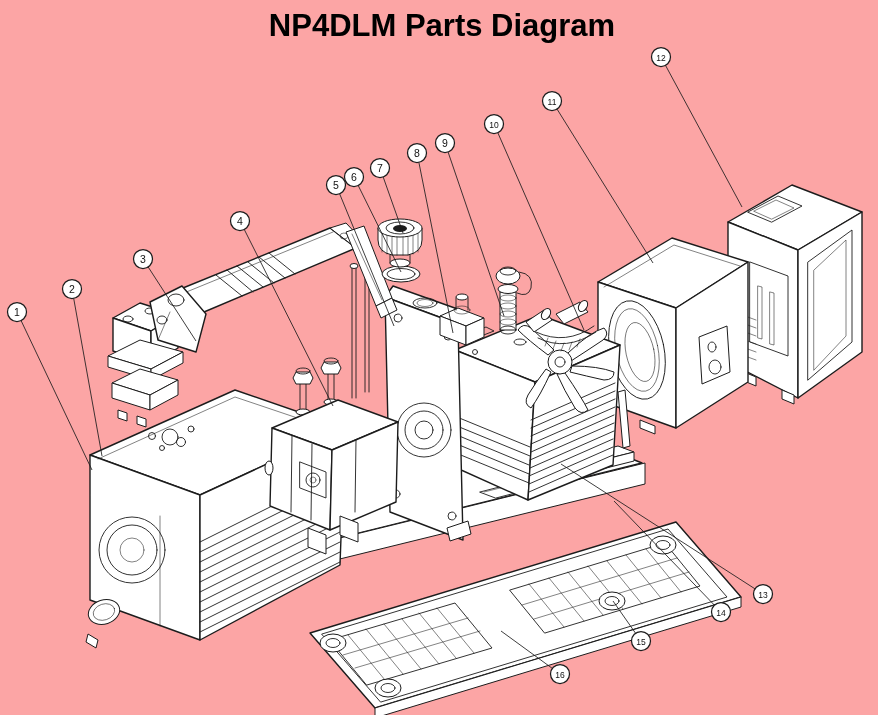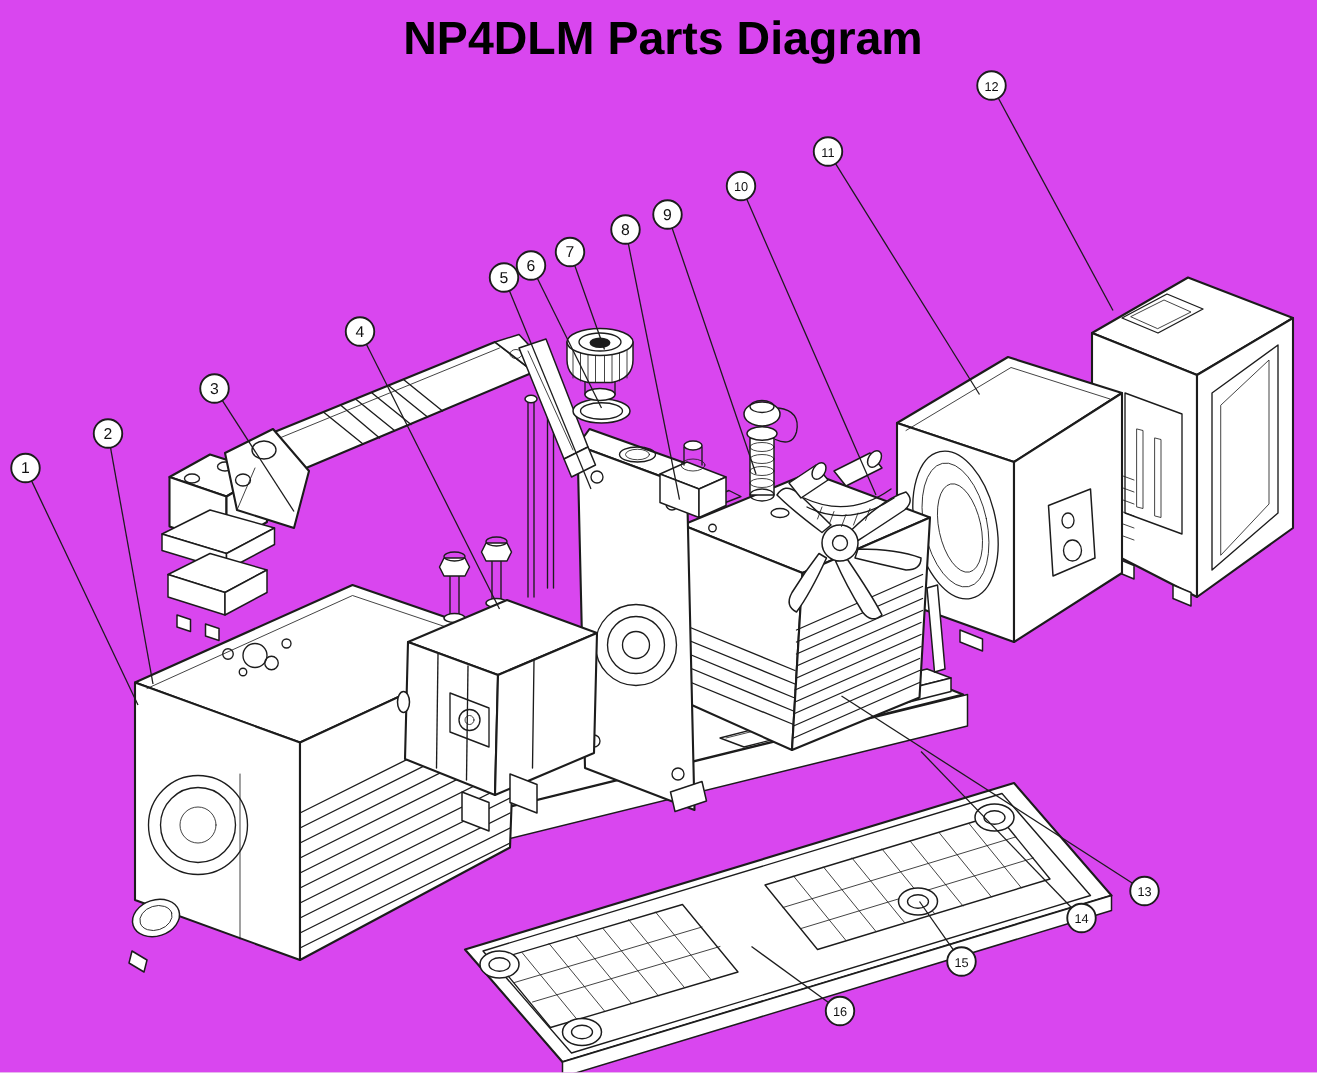--- a/index.html
+++ b/index.html
@@ -1,17 +1,17 @@
 <!DOCTYPE html>
 <html><head>
 <meta charset="utf-8">
 <style>
   html,body{margin:0;padding:0;background:#ffffff;}
   .page{
-    width:878px;height:715px;position:relative;background:#d946ef;
+    width:878px;height:715px;position:relative;background:#fca5a5;
     outline:1px solid #cfcfcf;overflow:hidden;
     font-family:"Liberation Sans", sans-serif;
   }
   svg{display:block}
   .title-text{
     font-family:"Liberation Sans", sans-serif;
     font-weight:bold;font-size:31px;fill:#000000;
     text-anchor:middle;letter-spacing:0px;
   }
   

